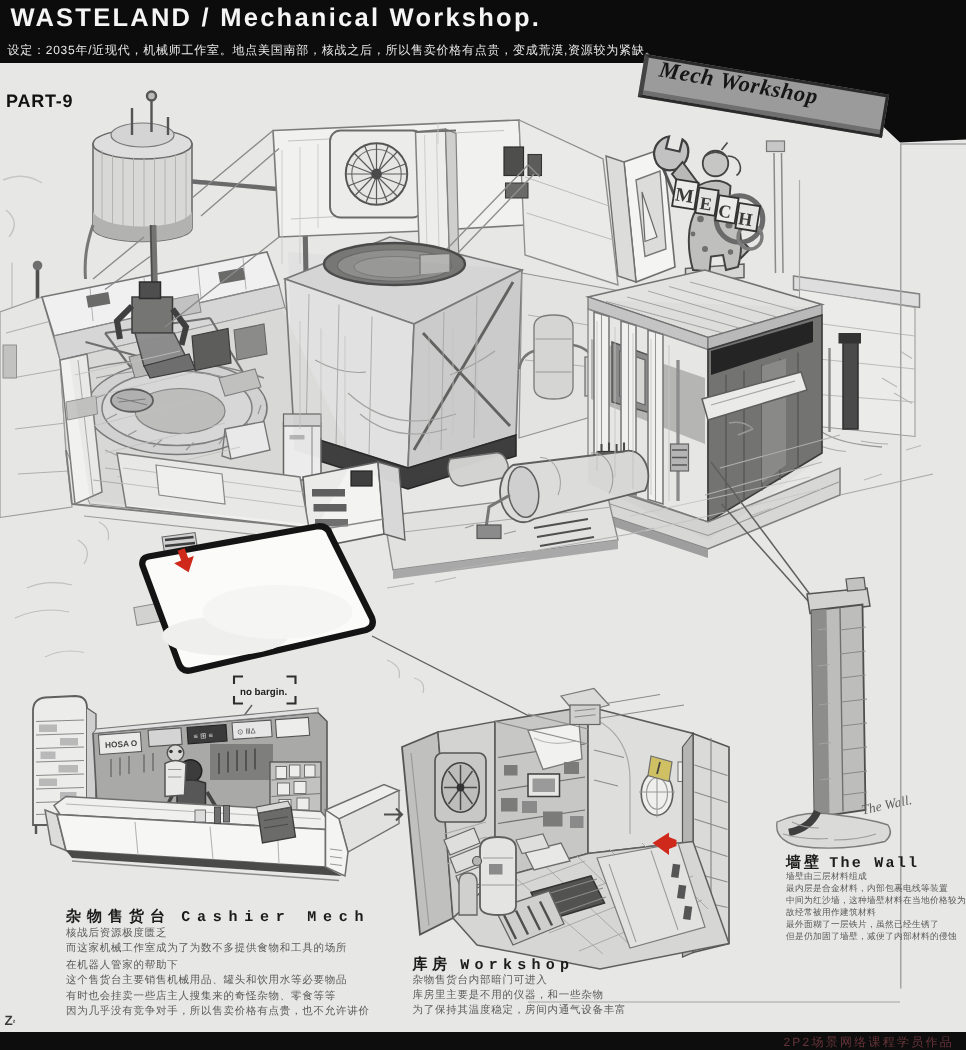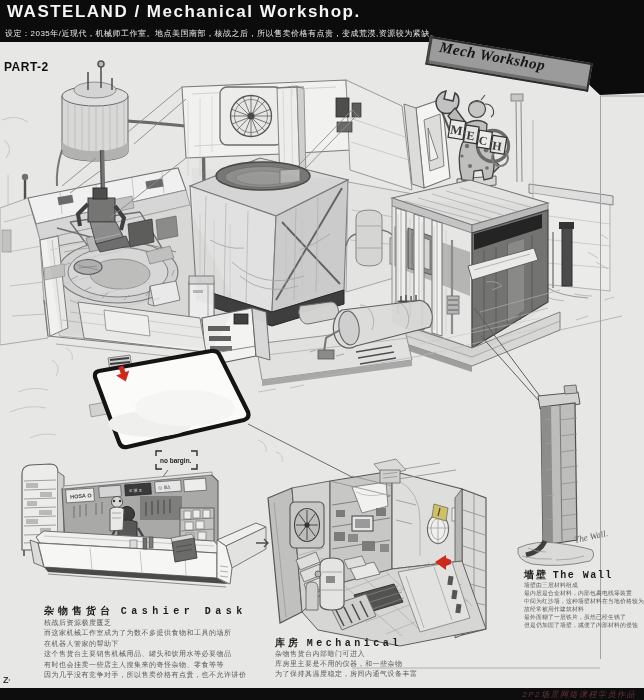--- a/index.html
+++ b/index.html
@@ -16,21 +16,21 @@
 <div class="abs" style="left:5px;top:28px;width:630px;height:11px;color:#e8e8e8;font-size:8px;letter-spacing:0.5px;white-space:nowrap;">设定：2035年/近现代，机械师工作室。地点美国南部，核战之后，所以售卖价格有点贵，变成荒漠,资源较为紧缺。</div>
 
 <svg class="abs" style="left:0;top:0;" width="644" height="110" viewBox="0 0 644 110">
   <polygon points="430,40 644,40 644,93 600,95 582,78 525,68 470,55 437,42" fill="#0c0c0c"></polygon>
 </svg>
 
 <div class="abs" style="left:430px;top:36px;width:160px;height:25px;background:#9b9b9b;border:2px solid #2a2a2a;border-left:3px solid #444;transform:rotate(9.5deg);transform-origin:left top;box-shadow:inset 0 -3px 0 #6f6f6f;"></div>
 
 <div class="abs" style="left:441px;top:39px;width:150px;height:24px;color:#161616;font-size:15px;font-style:italic;font-family:'Liberation Serif',serif;font-weight:bold;transform:rotate(10deg);transform-origin:left top;letter-spacing:0.5px;white-space:nowrap;">Mech Workshop</div>
 
-<div class="abs" style="left:4px;top:60px;font-size:12px;font-weight:bold;color:#111;letter-spacing:0.5px;">PART-2</div>
+<div class="abs" style="left:4px;top:60px;font-size:12px;font-weight:bold;color:#111;letter-spacing:0.5px;">PART-9</div>
 
 <svg class="abs" style="left:0;top:0;" width="644" height="700" viewBox="0 0 644 700">
 
 <g stroke="#c6c6c6" stroke-width="1" fill="none">
       <path d="M8,175 L8,332"></path>
       <path d="M2,120 q14,-6 26,2 M4,140 q10,8 2,18"></path>
     </g>
 
 <g>
   <path d="M62,96 L62,152 A33,9 0 0 0 128,152 L128,96 Z" fill="#d8d8d7" stroke="#666" stroke-width="1"></path>
@@ -673,29 +673,29 @@
 <polygon points="392,200 548,205 548,305 472,360 392,322" fill="rgba(90,90,90,0.035)"></polygon>
 
 <g stroke="#a3a3a3" stroke-width="1" fill="none">
       <path d="M600.5,96 L600.5,659"></path>
       <path d="M600,96 L644,96"></path>
       <path d="M352,668 L600,668" stroke-width="0.8"></path>
     </g>
 
 </svg>
 
-<div class="abs" style="left:44px;top:604px;font-size:10px;font-weight:bold;color:#1c1c1c;letter-spacing:4px;white-space:nowrap;">杂物售货台 <span style="font-family:'Liberation Mono',monospace;letter-spacing:4.5px;">Cashier Dask</span></div>
+<div class="abs" style="left:44px;top:604px;font-size:10px;font-weight:bold;color:#1c1c1c;letter-spacing:4px;white-space:nowrap;">杂物售货台 <span style="font-family:'Liberation Mono',monospace;letter-spacing:4.5px;">Cashier Mech</span></div>
 
 <div class="abs" style="left:44px;top:618px;font-size:7px;color:#5a5a5a;line-height:10.4px;letter-spacing:0.5px;white-space:nowrap;">核战后资源极度匮乏<br>而这家机械工作室成为了为数不多提供食物和工具的场所<br>在机器人管家的帮助下<br>这个售货台主要销售机械用品、罐头和饮用水等必要物品<br>有时也会挂卖一些店主人搜集来的奇怪杂物、零食等等<br>因为几乎没有竞争对手，所以售卖价格有点贵，也不允许讲价</div>
 
-<div class="abs" style="left:275px;top:636px;font-size:10px;font-weight:bold;color:#1c1c1c;letter-spacing:3px;white-space:nowrap;">库房 <span style="font-family:'Liberation Mono',monospace;letter-spacing:3.5px;">Mechanical</span></div>
+<div class="abs" style="left:275px;top:636px;font-size:10px;font-weight:bold;color:#1c1c1c;letter-spacing:3px;white-space:nowrap;">库房 <span style="font-family:'Liberation Mono',monospace;letter-spacing:3.5px;">Workshop</span></div>
 
 <div class="abs" style="left:275px;top:649px;font-size:7px;color:#5a5a5a;line-height:10.2px;letter-spacing:0.5px;white-space:nowrap;">杂物售货台内部暗门可进入<br>库房里主要是不用的仪器，和一些杂物<br>为了保持其温度稳定，房间内通气设备丰富</div>
 
 <div class="abs" style="left:524px;top:568px;font-size:10px;font-weight:bold;color:#1c1c1c;letter-spacing:2px;white-space:nowrap;">墙壁 <span style="font-family:'Liberation Mono',monospace;letter-spacing:1.5px;">The Wall</span></div>
 
 <div class="abs" style="left:524px;top:581px;font-size:5.8px;color:#5a5a5a;line-height:8.1px;letter-spacing:0.2px;white-space:nowrap;">墙壁由三层材料组成<br>最内层是合金材料，内部包裹电线等装置<br>中间为红沙墙，这种墙壁材料在当地价格较为便宜<br>故经常被用作建筑材料<br>最外面糊了一层铁片，虽然已经生锈了<br>但是仍加固了墙壁，减便了内部材料的侵蚀</div>
 
 <div class="abs" style="left:3px;top:675px;font-size:9px;font-weight:bold;color:#3a3a3a;">Z<span style="font-size:5px;">²</span></div>
 
 <div class="abs" style="left:0;top:688px;width:644px;height:12px;background:#0d0d0d;"></div>
 
-<div class="abs" style="left:0;top:689px;width:636px;text-align:right;font-size:8px;color:#67343a;letter-spacing:1.5px;font-style:italic;">2P2场景网络课程学员作品</div>
+<div class="abs" style="left:0;top:689px;width:636px;text-align:right;font-size:8px;color:#67343a;letter-spacing:1.5px;">2P2场景网络课程学员作品</div>
 
 </body></html>

